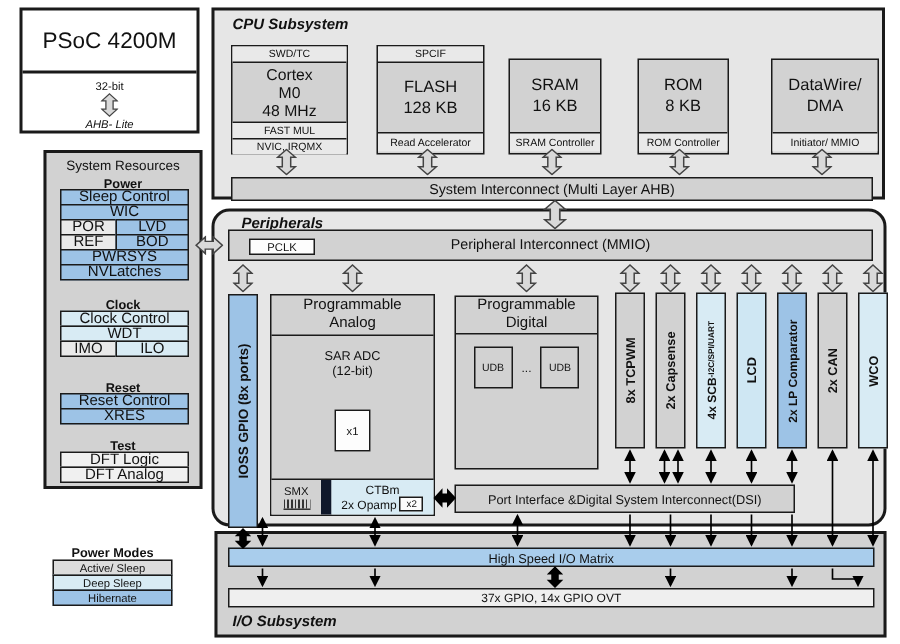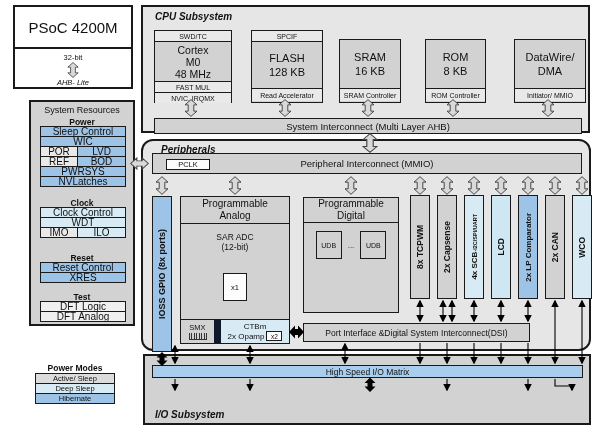--- a/index.html
+++ b/index.html
@@ -300,20 +300,21 @@
     <span class="vtext">2x CAN</span>
   </div>
   <div class="abs bar ctr" style="left:572px;top:195px;width:20px;height:104px;background:#d8ebf4;">
     <span class="vtext">WCO</span>
   </div>
 
   <div class="abs box" style="left:143px;top:354px;width:448px;height:71px;background:#d2d2d2;">
     <div class="abs ital" style="left:10px;top:53px;">I/O Subsystem</div>
   </div>
   <div class="abs bar" style="left:152px;top:365px;width:431px;height:13px;border-width:1px;background:#a9cdec;font-size:8.5px;">High Speed I/O Matrix</div>
+  <div class="abs bar" style="left:152px;top:392px;width:431px;height:13px;border-width:1px;background:#efefef;font-size:8px;">37x GPIO, 14x GPIO OVT</div>
 
   <svg class="overlay" width="600" height="429" viewBox="0 0 600 429">
     <defs>
       <marker id="ah" viewBox="0 0 8 8" refX="6.5" refY="4" markerWidth="7" markerHeight="7" orient="auto-start-reverse">
         <path d="M0,0 L8,4 L0,8 z" fill="#000"></path>
       </marker>
     </defs>
     <g stroke="#000" stroke-width="1.1" fill="none">
 
       <line x1="175" y1="346" x2="175" y2="363" marker-start="url(#ah)" marker-end="url(#ah)"></line>

